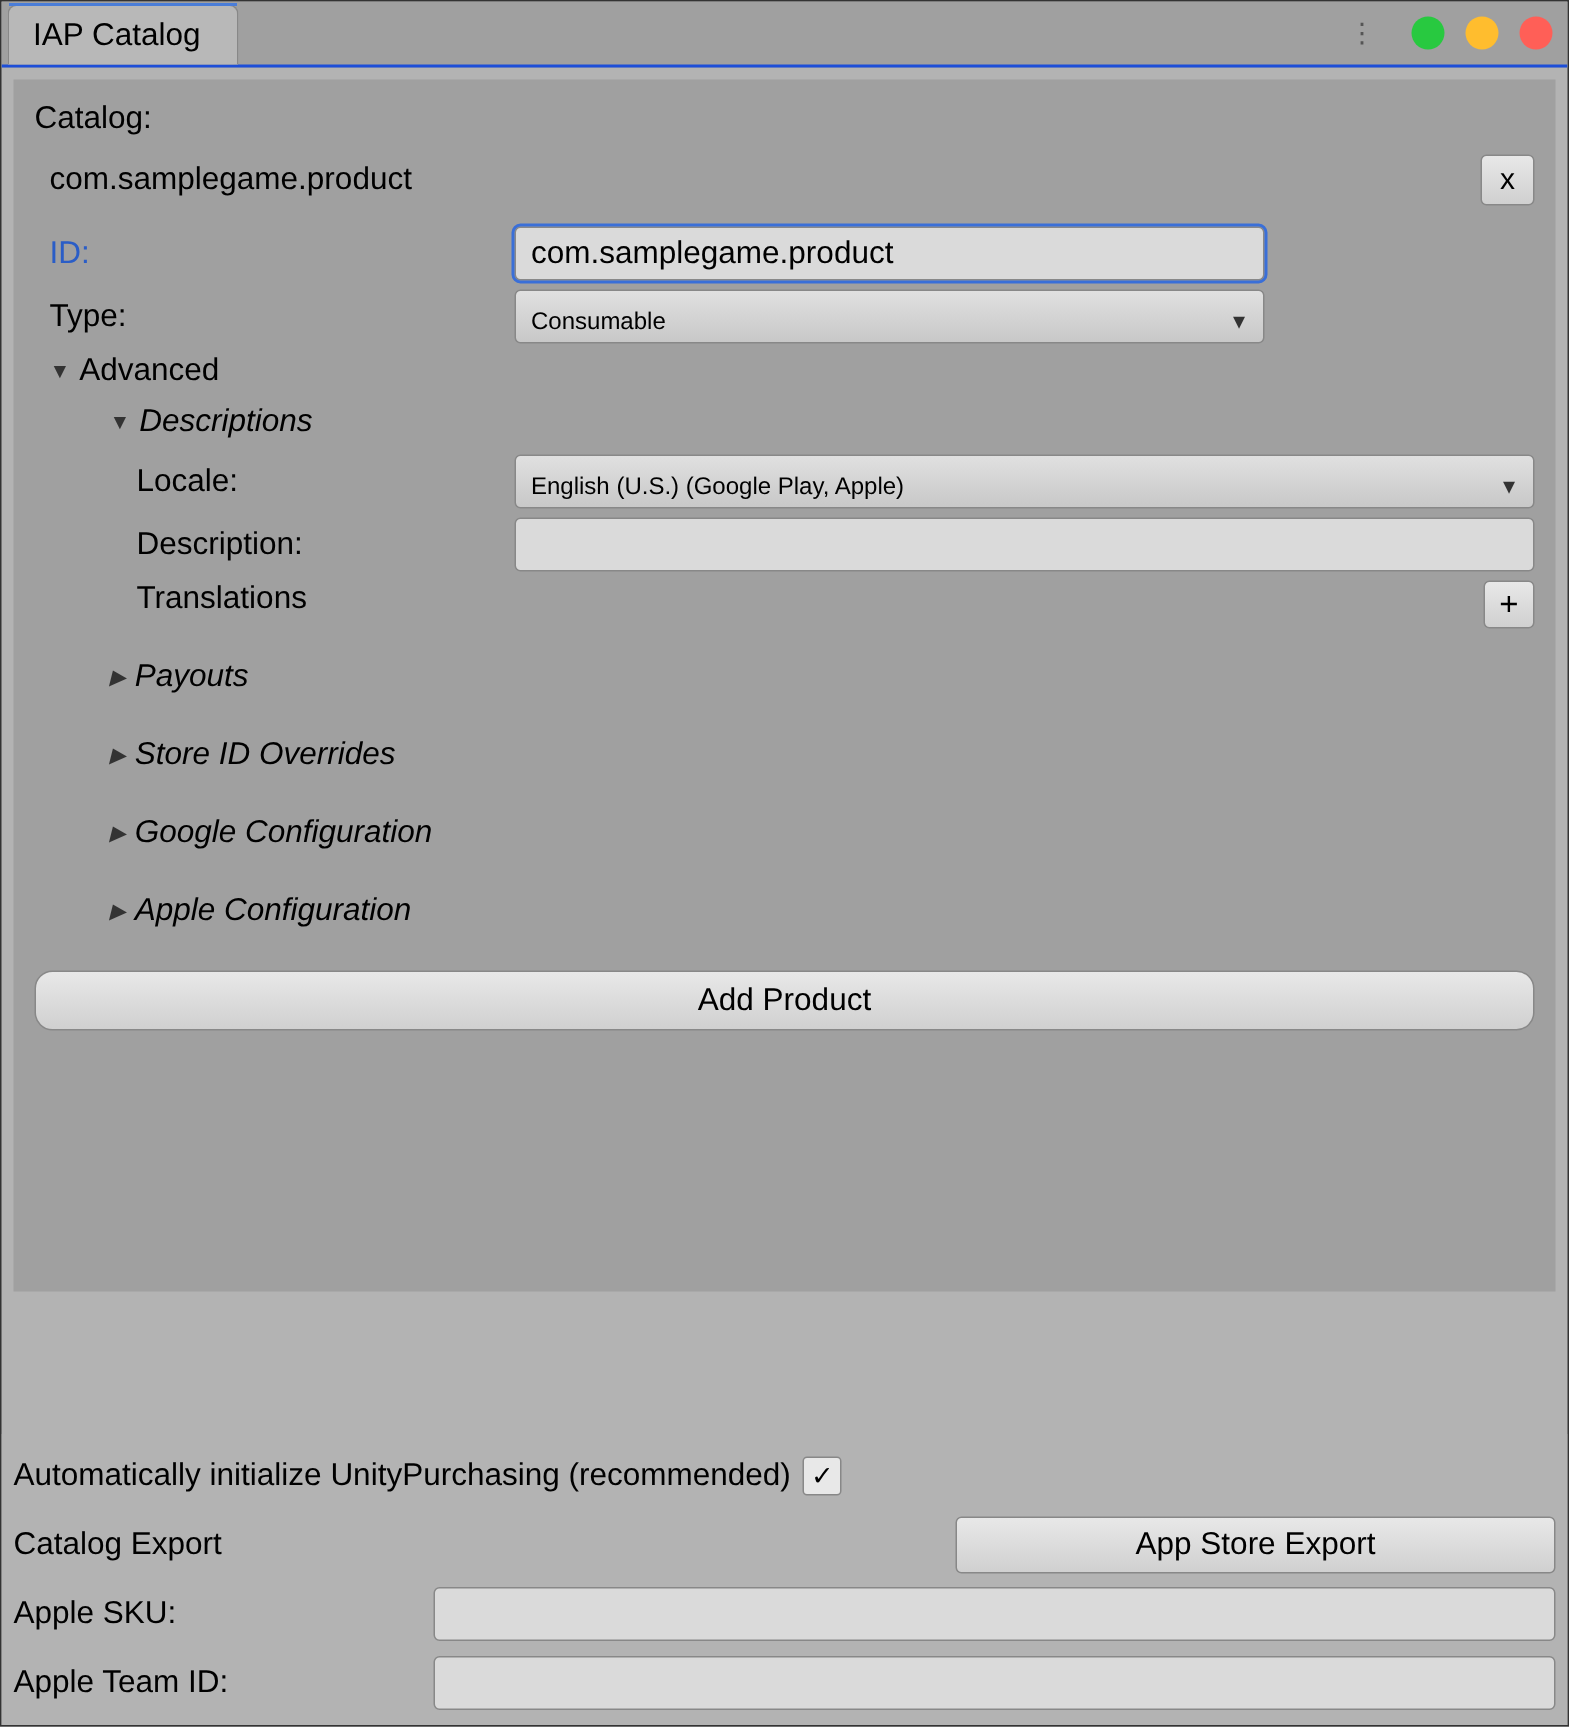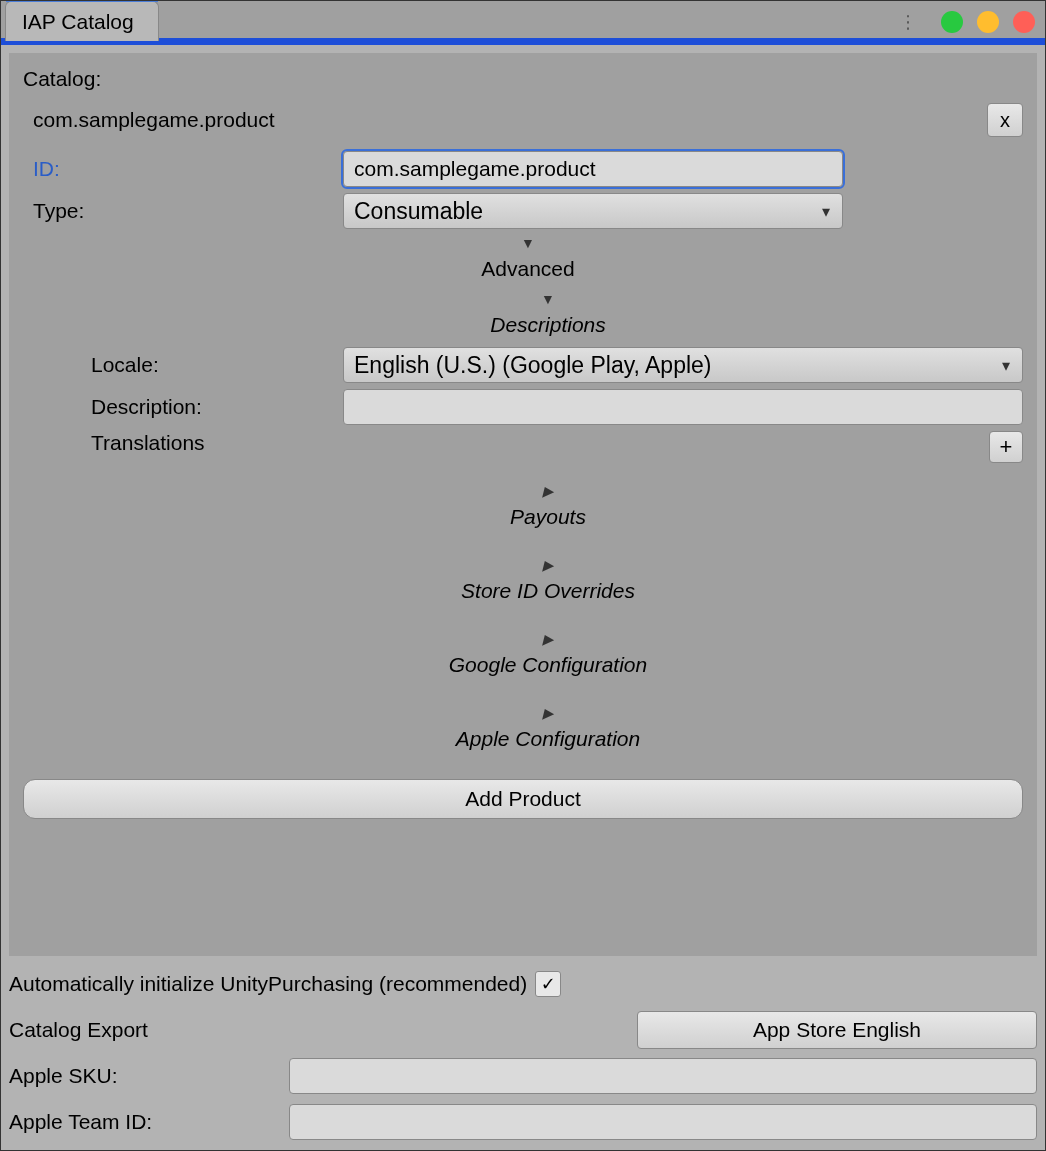--- a/index.html
+++ b/index.html
@@ -14,21 +14,22 @@
       background: #b3b3b3;
       font-size: 21px;
       color: #000;
       border: 1px solid #333;
       position: relative;
     }
     .tab-bar {
       height: 44px;
       background: #a0a0a0;
       display: flex;
-      border-bottom: 7px solid #1d4ed8;
+      align-items: flex-end;
+      border-bottom: 2px solid #1d4ed8;
       position: relative;
     }
     .tab {
       background: #b8b8b8;
       border: 1px solid #888;
       border-bottom: none;
       border-top-left-radius: 6px;
       border-top-right-radius: 6px;
       padding: 8px 24px 8px 16px;
       margin-left: 4px;
@@ -122,40 +123,39 @@
     .text-input.active {
       outline: 2px solid #3a6fd8;
     }
     .dropdown {
       width: 100%;
       height: 36px;
       background: linear-gradient(#e0e0e0, #c8c8c8);
       border: 1px solid #888;
       border-radius: 4px;
       padding: 4px 30px 4px 10px;
-      font-size: 23px;
-      display: flex;
-      align-items: center;
+      font-size: 16px;
+      display: flex;
+      align-items: flex-end;
       position: relative;
       cursor: pointer;
     }
     .dropdown::after {
       content: '▾';
       position: absolute;
       right: 12px;
       color: #333;
       font-size: 16px;
     }
     .foldout {
       display: flex;
       align-items: center;
       gap: 6px;
       cursor: pointer;
       margin-bottom: 10px;
-      flex-direction: column;
     }
     .foldout .arrow {
       font-size: 14px;
       color: #333;
     }
     .foldout.expanded .arrow::before { content: '▼'; }
     .foldout.collapsed .arrow::before { content: '▶'; }
     .foldout.indent-1 { padding-left: 10px; }
     .foldout.indent-2 { padding-left: 50px; font-style: italic; }
     .translations-row {
@@ -332,21 +332,21 @@
   <div class="spacer"></div>
 </div>
 
 <div class="footer">
   <div class="footer-row">
     <span>Automatically initialize UnityPurchasing (recommended)</span>
     <span class="checkbox">✓</span>
   </div>
   <div class="footer-row">
     <div class="export-label-col">Catalog Export</div>
-    <button class="export-btn">App Store English</button>
+    <button class="export-btn">App Store Export</button>
   </div>
   <div class="footer-row">
     <div class="footer-label-col">Apple SKU:</div>
     <div class="input-col">
       <input class="text-input" type="text" value="" style="">
     </div>
   </div>
   <div class="footer-row" style="margin-bottom:0">
     <div class="footer-label-col">Apple Team ID:</div>
     <div class="input-col">

